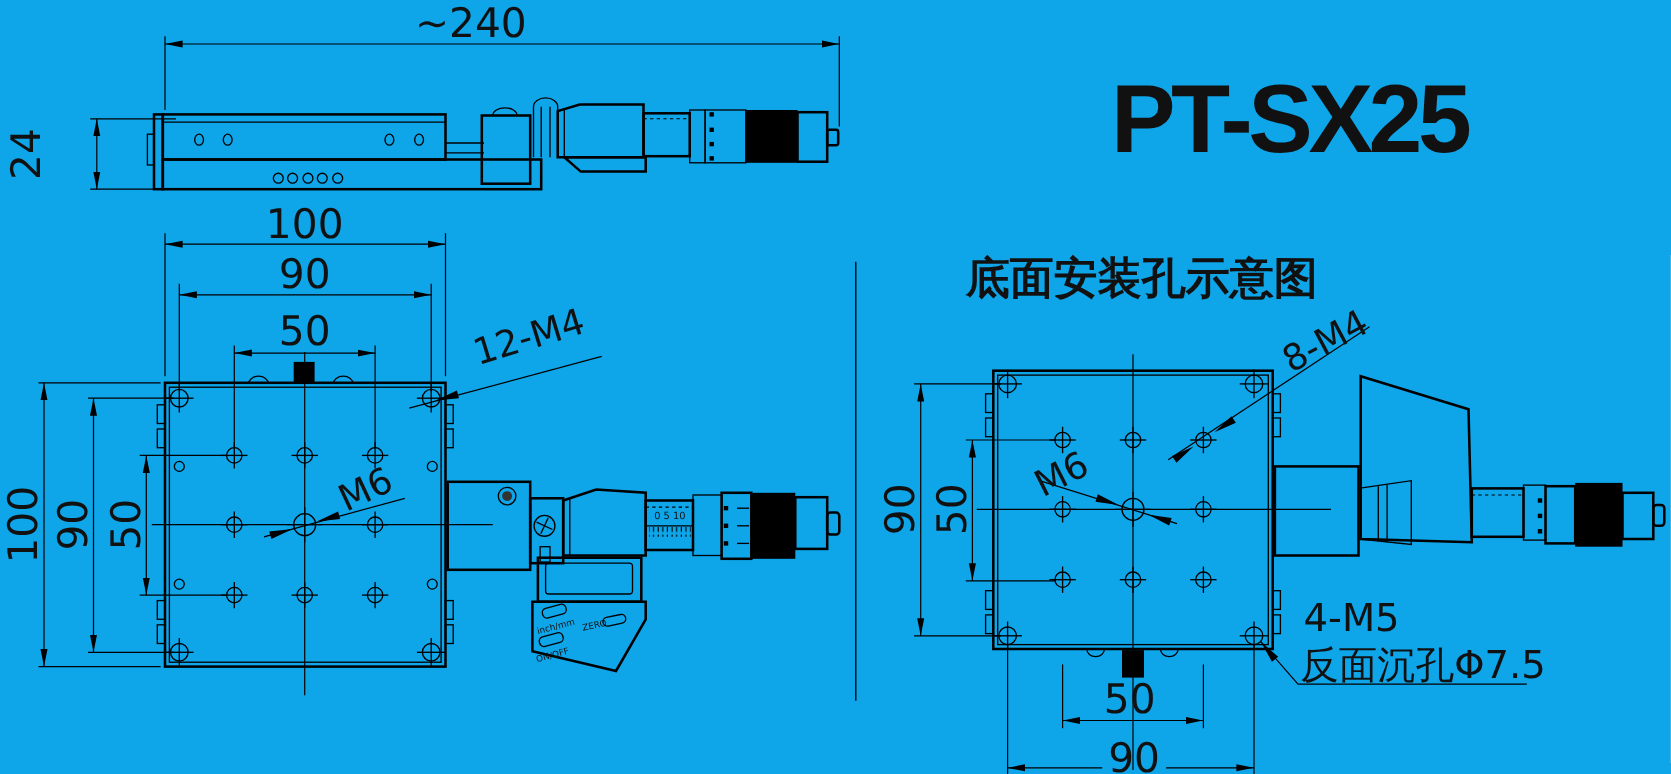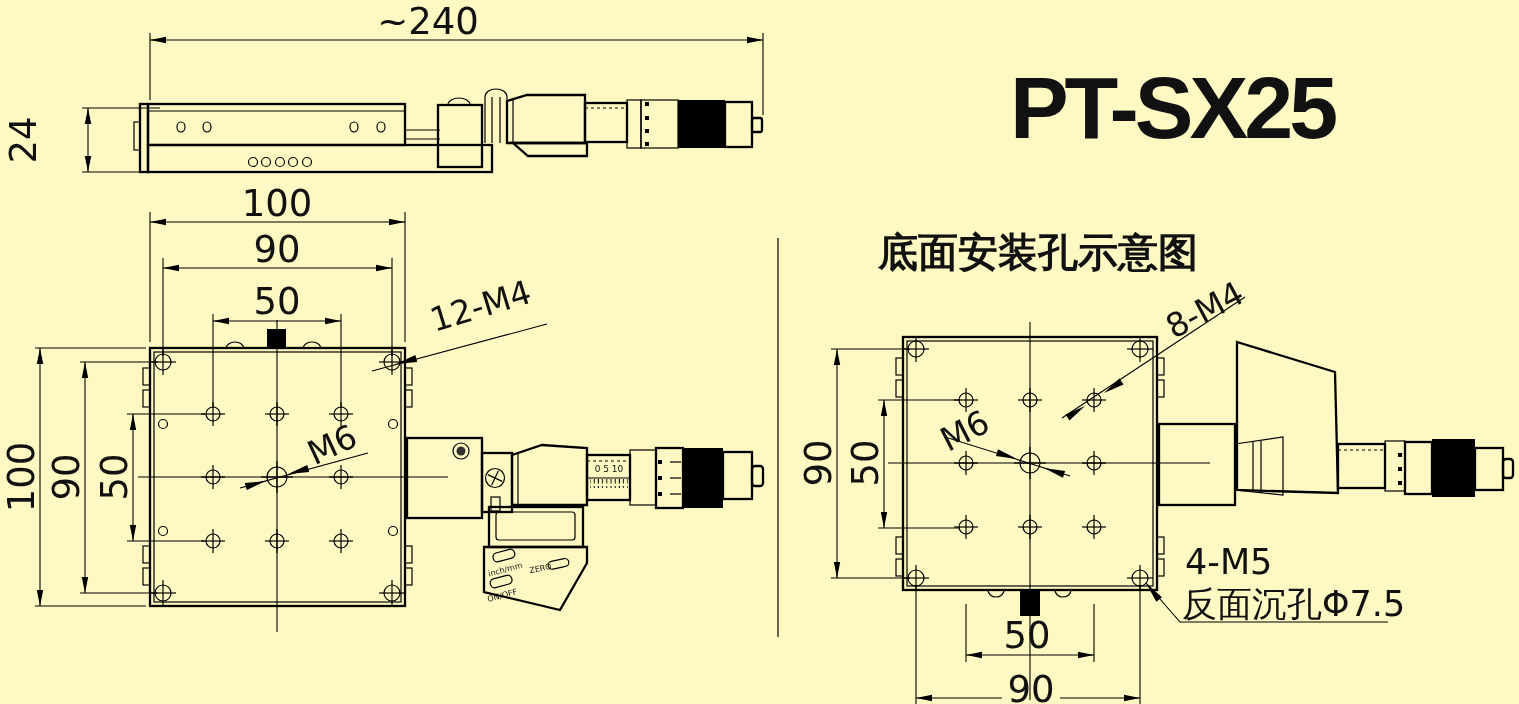--- a/index.html
+++ b/index.html
@@ -1,16 +1,16 @@
 <!DOCTYPE html>
 <html><head>
 <meta charset="utf-8">
 <style>
   html,body{margin:0;padding:0;background:#ffffff;}
-  .canvas{position:relative;width:1519px;height:704px;background:#fef9c3;overflow:hidden;}
+  .canvas{position:relative;width:1519px;height:704px;background:#0ea5e9;overflow:hidden;}
   svg{display:block;}
   .t2{stroke:#000;stroke-width:2.3;fill:none;stroke-linejoin:miter;}
   .t1{stroke:#000;stroke-width:1.2;fill:none;}
   .dim{stroke:#000;stroke-width:1.1;fill:none;}
   .dash{stroke:#000;stroke-width:1;fill:none;stroke-dasharray:3 3;}
   text{fill:#111;font-family:"DejaVu Sans","Liberation Sans",sans-serif;}
   .dt{font-size:37px;}
   .lb{font-size:33px;}
   .cjk{font-size:35px;}
   .cjktitle{font-size:40px;font-weight:bold;}

